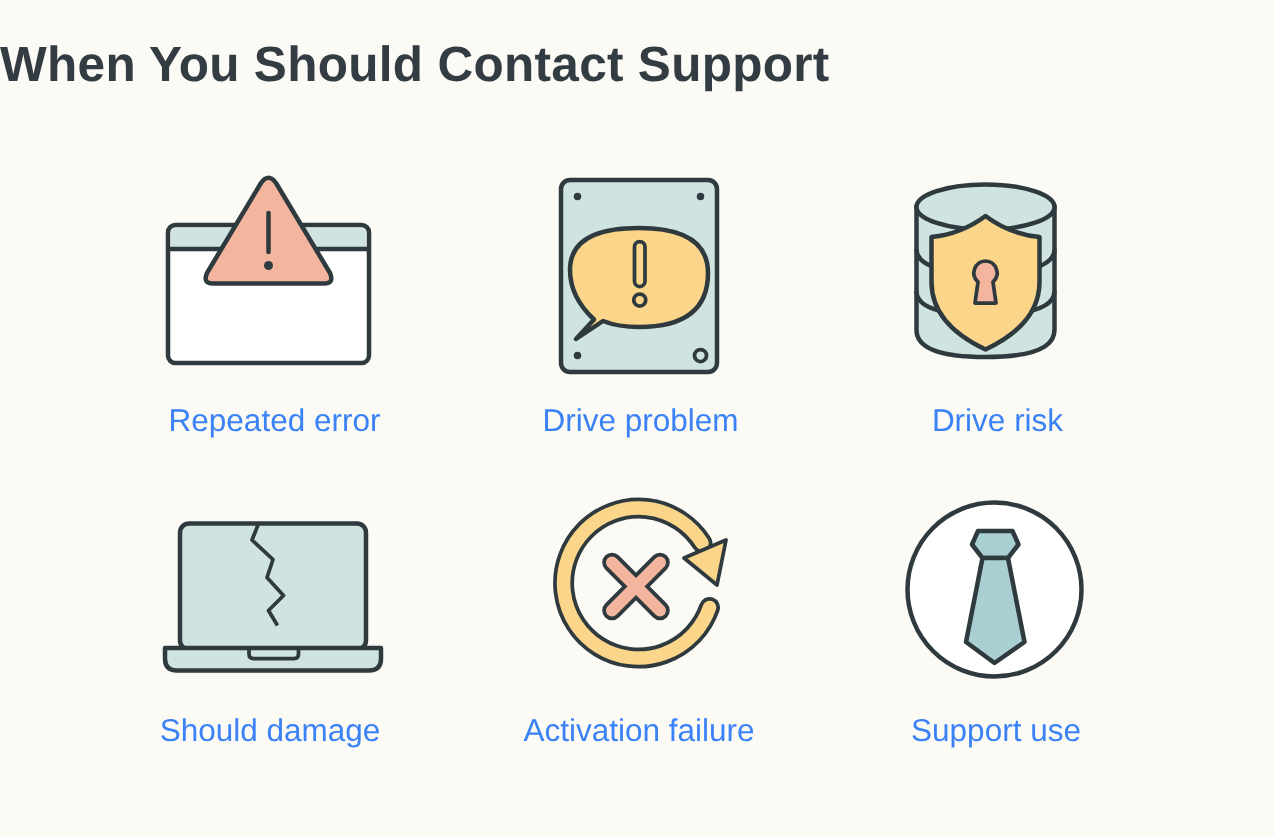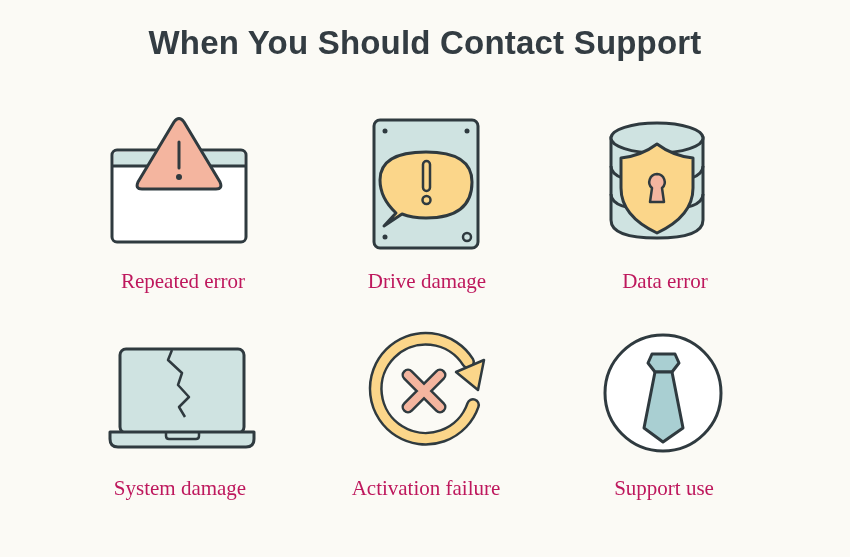--- a/index.html
+++ b/index.html
@@ -1,19 +1,19 @@
 <!DOCTYPE html>
 <html><head>
 <meta charset="utf-8">
 <style>
   html,body{margin:0;padding:0;}
   body{width:850px;height:557px;background:#fbfaf5;position:relative;overflow:hidden;font-family:"Liberation Sans",sans-serif;color:#2f3a3f;}
-  .title{position:absolute;left:0;top:24px;width:850px;text-align:center;font-size:33px;font-weight:bold;color:#333c42;letter-spacing:0.2px;}
+  .title{position:absolute;left:0;top:24px;width:850px;font-size:33px;font-weight:bold;color:#333c42;letter-spacing:0.2px;}
   .icon{position:absolute;}
-  .label{position:absolute;width:240px;text-align:center;font-size:21px;color:#be185d;font-family:Liberation Serif, serif;}
+  .label{position:absolute;width:240px;text-align:center;font-size:21px;color:#3b82f6;}
 </style>
 </head>
 <body>
 
 <div class="title">When You Should Contact Support</div>
 
 <svg class="icon" style="left:100px;top:110px" width="160" height="140" viewBox="0 0 160 140">
   <rect x="12" y="40" width="134" height="92" rx="5" fill="#ffffff" stroke="#2f3a3f" stroke-width="3"></rect>
   <path d="M14 45 Q14 42 17 42 L141 42 Q144 42 144 45 L144 56 L14 56 Z" fill="#cfe3e1"></path>
   <line x1="13" y1="56" x2="145" y2="56" stroke="#2f3a3f" stroke-width="3"></line>
@@ -26,39 +26,39 @@
 <svg class="icon" style="left:360px;top:110px" width="130" height="145" viewBox="0 0 130 145">
   <rect x="14" y="10" width="104" height="128" rx="6" fill="#cfe3e1" stroke="#2f3a3f" stroke-width="3"></rect>
   <circle cx="25" cy="21" r="2.5" fill="#2f3a3f"></circle>
   <circle cx="107" cy="21" r="2.5" fill="#2f3a3f"></circle>
   <circle cx="25" cy="127" r="2.5" fill="#2f3a3f"></circle>
   <circle cx="107" cy="127" r="4" fill="none" stroke="#2f3a3f" stroke-width="2.5"></circle>
   <path d="M36 103 Q20 88 20 70 Q20 42 66 42 Q112 42 112 72 Q112 108 66 108 Q52 108 42 104 L24 116 Z" fill="#fbd68a" stroke="#2f3a3f" stroke-width="3" stroke-linejoin="round"></path>
   <rect x="63" y="51" width="7" height="30" rx="3.5" fill="#fbd68a" stroke="#2f3a3f" stroke-width="2.5"></rect>
   <circle cx="66.5" cy="90" r="4" fill="#fbd68a" stroke="#2f3a3f" stroke-width="2.5"></circle>
 </svg>
-<div class="label" style="left:307px;top:269px">Drive damage</div>
+<div class="label" style="left:307px;top:269px">Drive problem</div>
 
 <svg class="icon" style="left:595px;top:110px" width="125" height="135" viewBox="0 0 125 135">
   <path d="M16 28 L16 110 Q16 128 62 128 Q108 128 108 110 L108 28 Z" fill="#cfe3e1" stroke="#2f3a3f" stroke-width="3"></path>
   <ellipse cx="62" cy="28" rx="46" ry="15" fill="#cfe3e1" stroke="#2f3a3f" stroke-width="3"></ellipse>
   <path d="M16 56 Q16 72 62 72 Q108 72 108 56" fill="none" stroke="#2f3a3f" stroke-width="3"></path>
   <path d="M16 84 Q16 100 62 100 Q108 100 108 84" fill="none" stroke="#2f3a3f" stroke-width="3"></path>
   <path d="M62 34 Q78 46 98 48 L98 78 Q98 106 62 123 Q26 106 26 78 L26 48 Q46 46 62 34 Z" fill="#fbd68a" stroke="#2f3a3f" stroke-width="3" stroke-linejoin="round"></path>
   <path d="M62 64 A8 8 0 0 1 67 78 L69 92 L55 92 L57 78 A8 8 0 0 1 62 64 Z" fill="#f4b59f" stroke="#2f3a3f" stroke-width="2.5" stroke-linejoin="round"></path>
 </svg>
-<div class="label" style="left:545px;top:269px">Data error</div>
+<div class="label" style="left:545px;top:269px">Drive risk</div>
 
 <svg class="icon" style="left:100px;top:335px" width="165" height="120" viewBox="0 0 165 120">
   <rect x="20" y="14" width="124" height="84" rx="6" fill="#cfe3e1" stroke="#2f3a3f" stroke-width="3"></rect>
   <path d="M72 15 L68 25 L82 38 L78 50 L89 62 L79 72 L85 82" fill="none" stroke="#2f3a3f" stroke-width="2.5" stroke-linejoin="round"></path>
   <path d="M10 97 L154 97 L154 104 Q154 112 146 112 L18 112 Q10 112 10 104 Z" fill="#cfe3e1" stroke="#2f3a3f" stroke-width="3" stroke-linejoin="round"></path>
   <path d="M66 97 L66 101 Q66 104 69 104 L96 104 Q99 104 99 101 L99 97" fill="none" stroke="#2f3a3f" stroke-width="2.5"></path>
 </svg>
-<div class="label" style="left:60px;top:476px">System damage</div>
+<div class="label" style="left:60px;top:476px">Should damage</div>
 
 <svg class="icon" style="left:360px;top:330px" width="130" height="125" viewBox="0 0 130 125">
   <path d="M108 32 A50 50 0 1 0 113 75" fill="none" stroke="#2f3a3f" stroke-width="14" stroke-linecap="round"></path>
   <path d="M108 32 A50 50 0 1 0 113 75" fill="none" stroke="#fbd68a" stroke-width="9" stroke-linecap="round"></path>
   <path d="M96 42 L124 30 L118 60 Z" fill="#fbd68a" stroke="#2f3a3f" stroke-width="2.5" stroke-linejoin="round"></path>
   <path d="M48 45 L80 77 M80 45 L48 77" stroke="#2f3a3f" stroke-width="13" stroke-linecap="round"></path>
   <path d="M48 45 L80 77 M80 45 L48 77" stroke="#f4b59f" stroke-width="8" stroke-linecap="round"></path>
 </svg>
 <div class="label" style="left:306px;top:476px">Activation failure</div>
 

